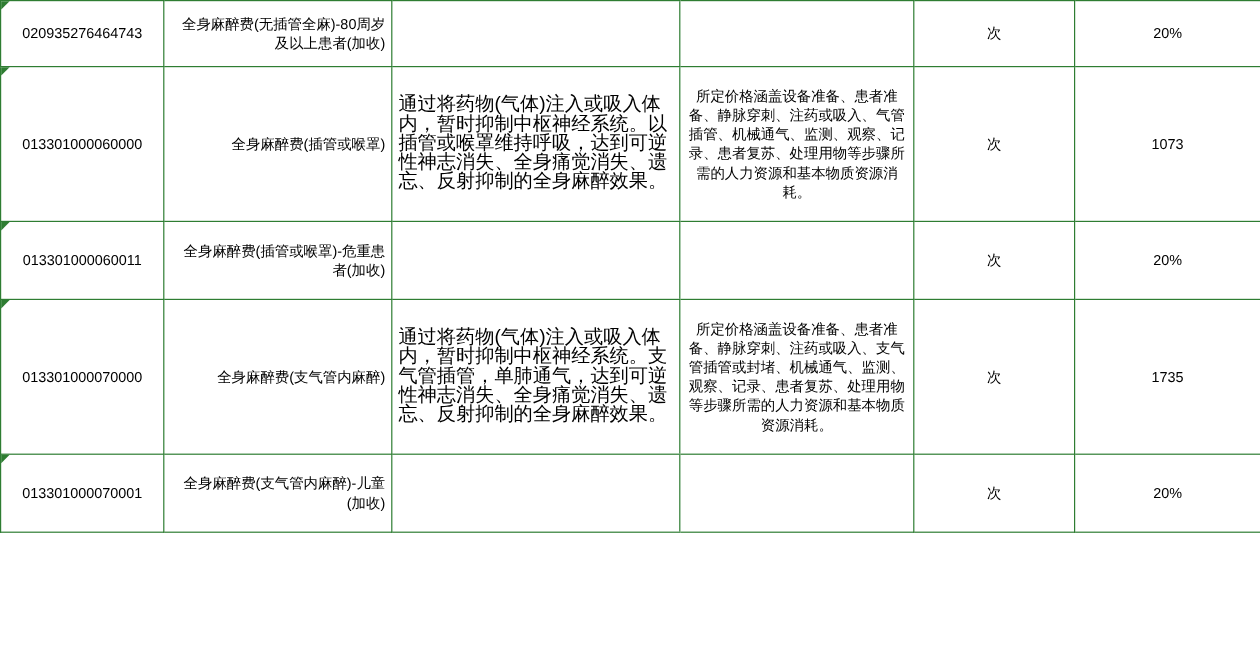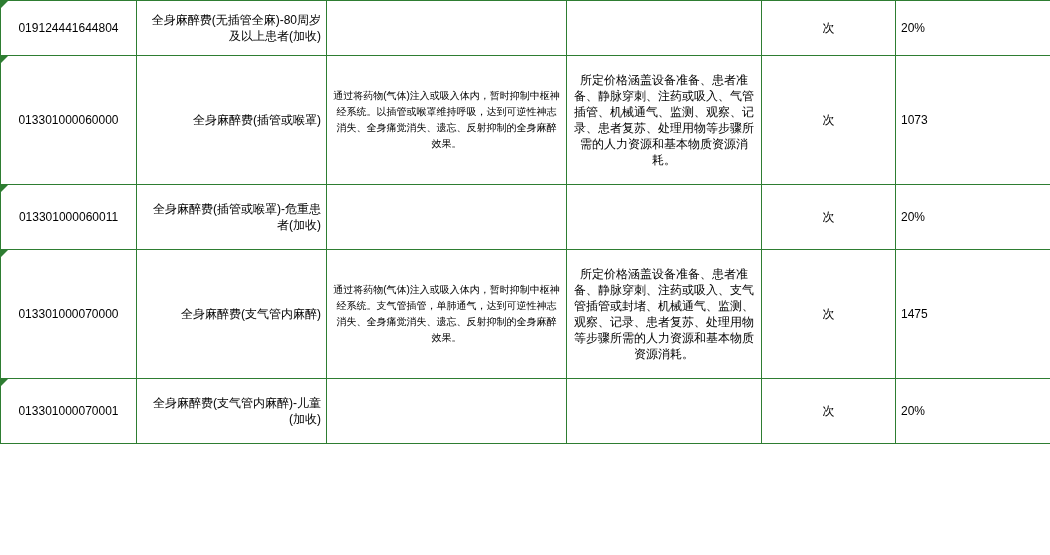--- a/index.html
+++ b/index.html
@@ -43,33 +43,34 @@
   .cell-code {
     text-align: center;
     font-size: 12px;
     letter-spacing: 0px;
   }
   .cell-name {
     text-align: right;
     font-size: 12px;
   }
   .cell-desc {
-    text-align: center;
-    font-size: 10px;
+    text-align: left;
+    font-size: 16px;
     border-right: 1px dashed #2e7d32 !important;
   }
   .cell-content {
     text-align: center;
     font-size: 12px;
   }
   .cell-unit {
     text-align: center;
     font-size: 12px;
   }
   .cell-price {
+    text-align: center;
     font-size: 12px;
   }
   
   .cell-code {
     position: relative;
   }
   .cell-code::before {
     content: "";
     position: absolute;
     top: 0;
@@ -92,21 +93,21 @@
       <col class="c-code">
       <col class="c-name">
       <col class="c-desc">
       <col class="c-content">
       <col class="c-unit">
       <col class="c-price">
     </colgroup>
     <tbody>
 
       <tr class="row-short">
-        <td class="cell-code">019124441644804</td>
+        <td class="cell-code">020935276464743</td>
         <td class="cell-name">全身麻醉费(无插管全麻)-80周岁及以上患者(加收)</td>
         <td class="cell-desc"></td>
         <td class="cell-content"></td>
         <td class="cell-unit">次</td>
         <td class="cell-price">20%</td>
       </tr>
 
       <tr class="row-tall">
         <td class="cell-code">013301000060000</td>
         <td class="cell-name">全身麻醉费(插管或喉罩)</td>
@@ -126,21 +127,21 @@
         <td class="cell-unit">次</td>
         <td class="cell-price">20%</td>
       </tr>
 
       <tr class="row-tall">
         <td class="cell-code">013301000070000</td>
         <td class="cell-name">全身麻醉费(支气管内麻醉)</td>
         <td class="cell-desc">通过将药物(气体)注入或吸入体内，暂时抑制中枢神经系统。支气管插管，单肺通气，达到可逆性神志消失、全身痛觉消失、遗忘、反射抑制的全身麻醉效果。</td>
         <td class="cell-content">所定价格涵盖设备准备、患者准备、静脉穿刺、注药或吸入、支气管插管或封堵、机械通气、监测、观察、记录、患者复苏、处理用物等步骤所需的人力资源和基本物质资源消耗。</td>
         <td class="cell-unit">次</td>
-        <td class="cell-price">1475</td>
+        <td class="cell-price">1735</td>
       </tr>
 
       <tr class="row-med">
         <td class="cell-code">013301000070001</td>
         <td class="cell-name">全身麻醉费(支气管内麻醉)-儿童(加收)</td>
         <td class="cell-desc"></td>
         <td class="cell-content"></td>
         <td class="cell-unit">次</td>
         <td class="cell-price">20%</td>
       </tr>

